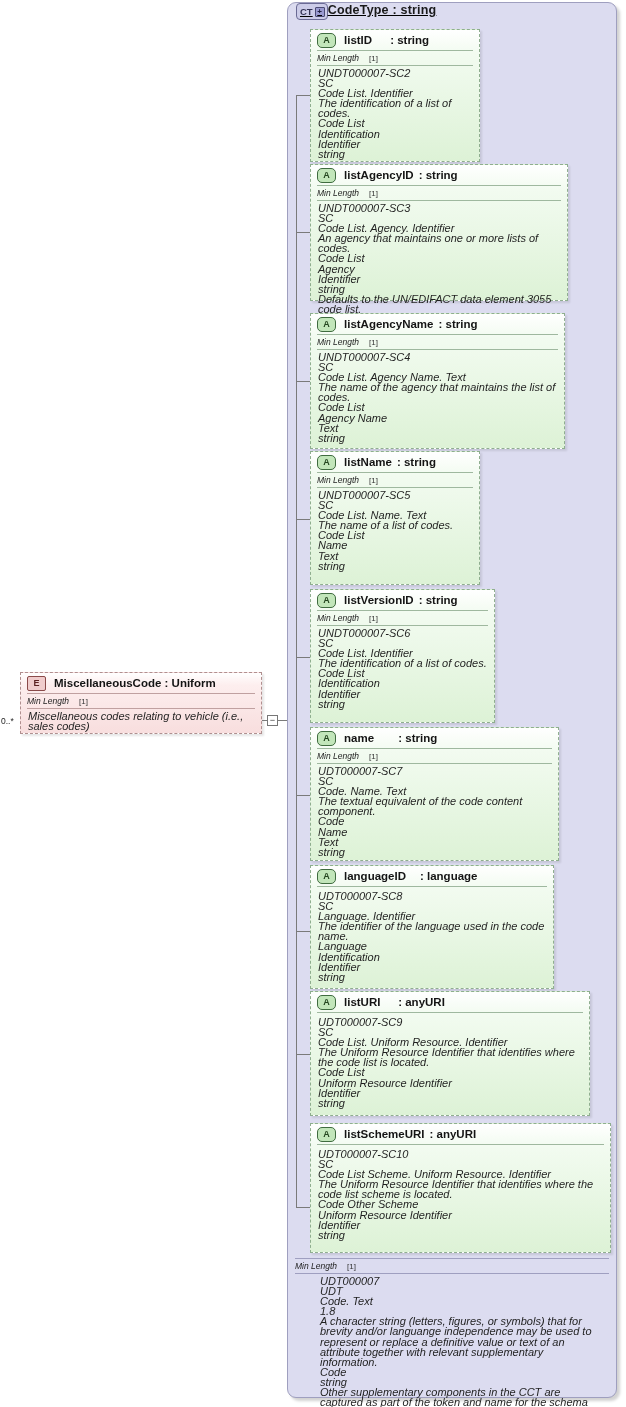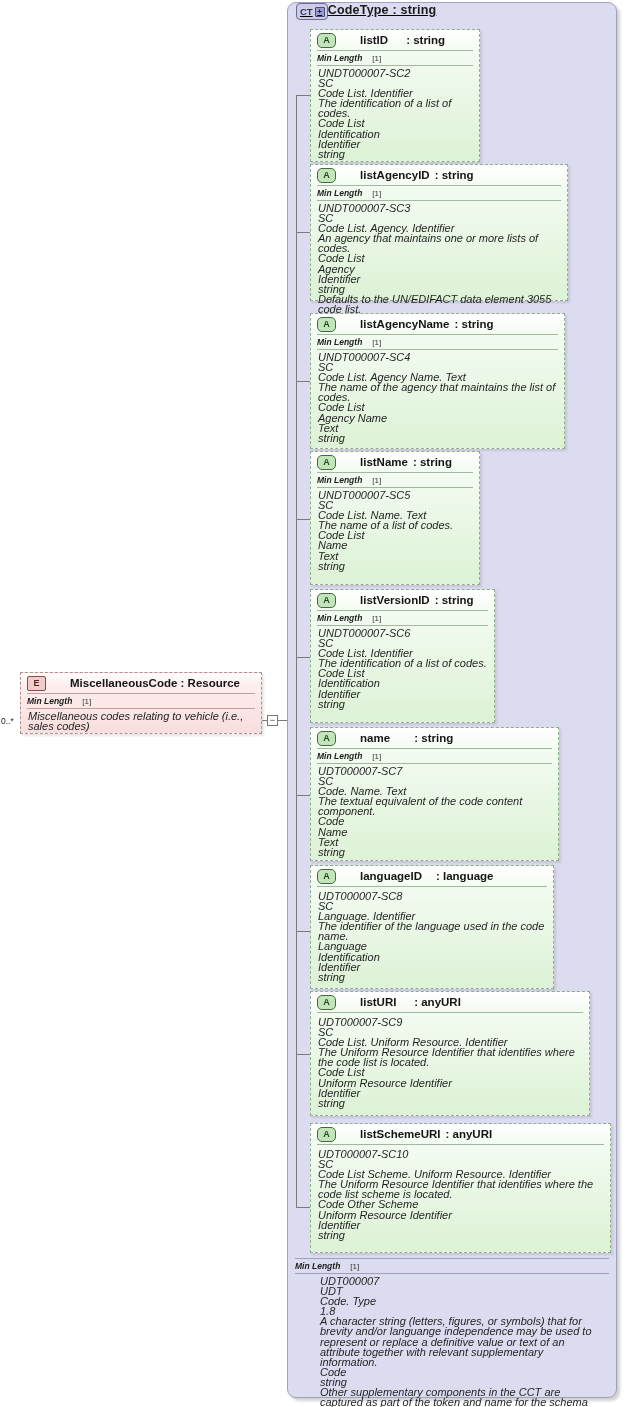--- a/index.html
+++ b/index.html
@@ -66,30 +66,30 @@
     background:transparent;
   }
   .a-badge{
     width:17px;height:13px;border:1px solid #3f6b3f;border-radius:5px;
     background:#c2e6ba;
     display:inline-flex;align-items:center;justify-content:center;
     font-size:9px;font-weight:bold;color:#24451f;
     font-family:"Liberation Sans",sans-serif;
   }
   .attr-name{
-    margin-left:24px;font-size:11.5px;font-weight:bold;color:#141414;
+    margin-left:8px;font-size:11.5px;font-weight:bold;color:#141414;
     font-family:"Liberation Sans",sans-serif;white-space:pre;
   }
   .facet-row{
     margin:0 6px;border-top:1px solid #9fb89f;border-bottom:1px solid #9fb89f;
     height:14px;display:flex;align-items:center;
     font-size:8.5px;font-style:italic;color:#1c1c1c;
     font-family:"Liberation Sans",sans-serif;
   }
-  .facet-row .fname{font-weight:bold;}
+  .facet-row .fname{font-weight:normal;}
   .facet-row .fcard{margin-left:10px;font-weight:normal;font-style:normal;font-size:8px;color:#333;}
   .doc-block{
     padding:2px 6px 3px 7px;
     font-size:11px;font-style:italic;color:#1f1f1f;
     line-height:10.1px;
     font-family:Liberation Sans, sans-serif;
   }
   .doc-block div{white-space:normal;}
 
   
@@ -131,21 +131,21 @@
   #ct-doc .doc-block{padding-left:2px;margin-left:23px;}
 </style>
 </head>
 <body>
 
 <div id="el-card">0..*</div>
 
 <div id="el-box">
   <div class="attr-head">
     <span class="e-badge">E</span>
-    <span class="attr-name">MiscellaneousCode : Resource</span>
+    <span class="attr-name">MiscellaneousCode : Uniform</span>
   </div>
   <div class="facet-row">
     <span class="fname">Min Length</span>
     <span class="fcard">[1]</span>
   </div>
   <div class="doc-block">
     <div>Miscellaneous codes relating to vehicle (i.e., sales codes)</div>
   </div>
 </div>
 
@@ -365,21 +365,21 @@
   </div>
 
   <div id="ct-doc">
     <div class="facet-row">
       <span class="fname">Min Length</span>
       <span class="fcard">[1]</span>
     </div>
     <div class="doc-block">
       <div>UDT000007</div>
       <div>UDT</div>
-      <div>Code. Type</div>
+      <div>Code. Text</div>
       <div>1.8</div>
       <div>A character string (letters, figures, or symbols) that for brevity and/or languange independence may be used to represent or replace a definitive value or text of an attribute together with relevant supplementary information.</div>
       <div>Code</div>
       <div>string</div>
       <div>Other supplementary components in the CCT are captured as part of the token and name for the schema module containing the code list and thus, are not declared as attributes.</div>
     </div>
   </div>
 
 </div>
 

